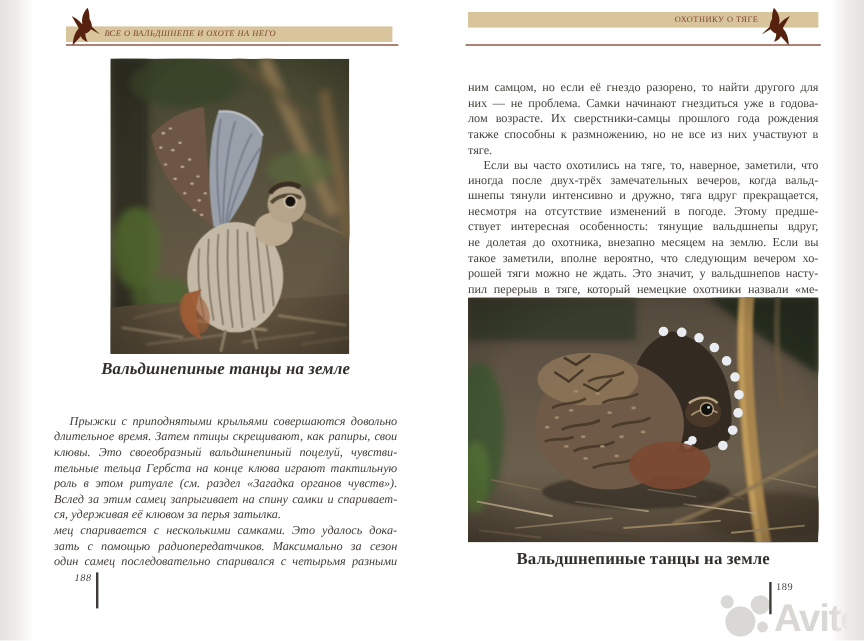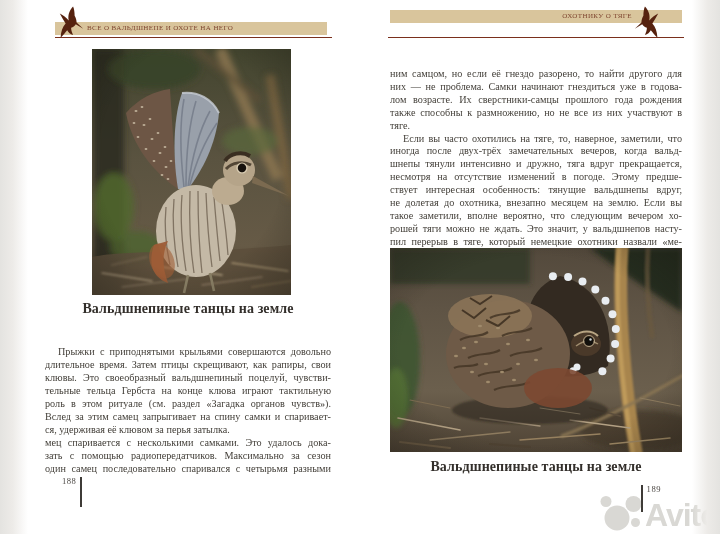--- a/index.html
+++ b/index.html
@@ -7,21 +7,21 @@
   .screen {
     position:relative; width:720px; height:534px; overflow:hidden;
     background:#ffffff;
     font-family:"Liberation Serif", serif;
   }
   .edge { position:absolute; top:0; bottom:0; width:28px; pointer-events:none; z-index:3; }
   .edge-l { left:0;  background:linear-gradient(90deg,#e4e3e0 0%,#edebe8 45%,rgba(237,235,232,0) 100%); }
   .edge-r { right:0; background:linear-gradient(270deg,#e4e3e0 0%,#edebe8 45%,rgba(237,235,232,0) 100%); }
 
   .page { position:absolute; top:0; height:534px; z-index:2; }
-  .page-left  { left:30px;  width:330px; }
+  .page-left  { left:30px;  width:330px;font-style:italic; }
   .page-right { left:380px; width:340px; }
 
   
   .band { position:absolute; height:13px; background:var(--band,#d9c59c); }
   .band-l { left:25px; top:22px; width:272px; }
   .band-r { left:10px; top:10px; width:292px; }
   .band-title {
     display:block; line-height:13px; font-size:7px; letter-spacing:0.4px;
     color:var(--header-text,#7e452f); white-space:nowrap; overflow:hidden;
   }

